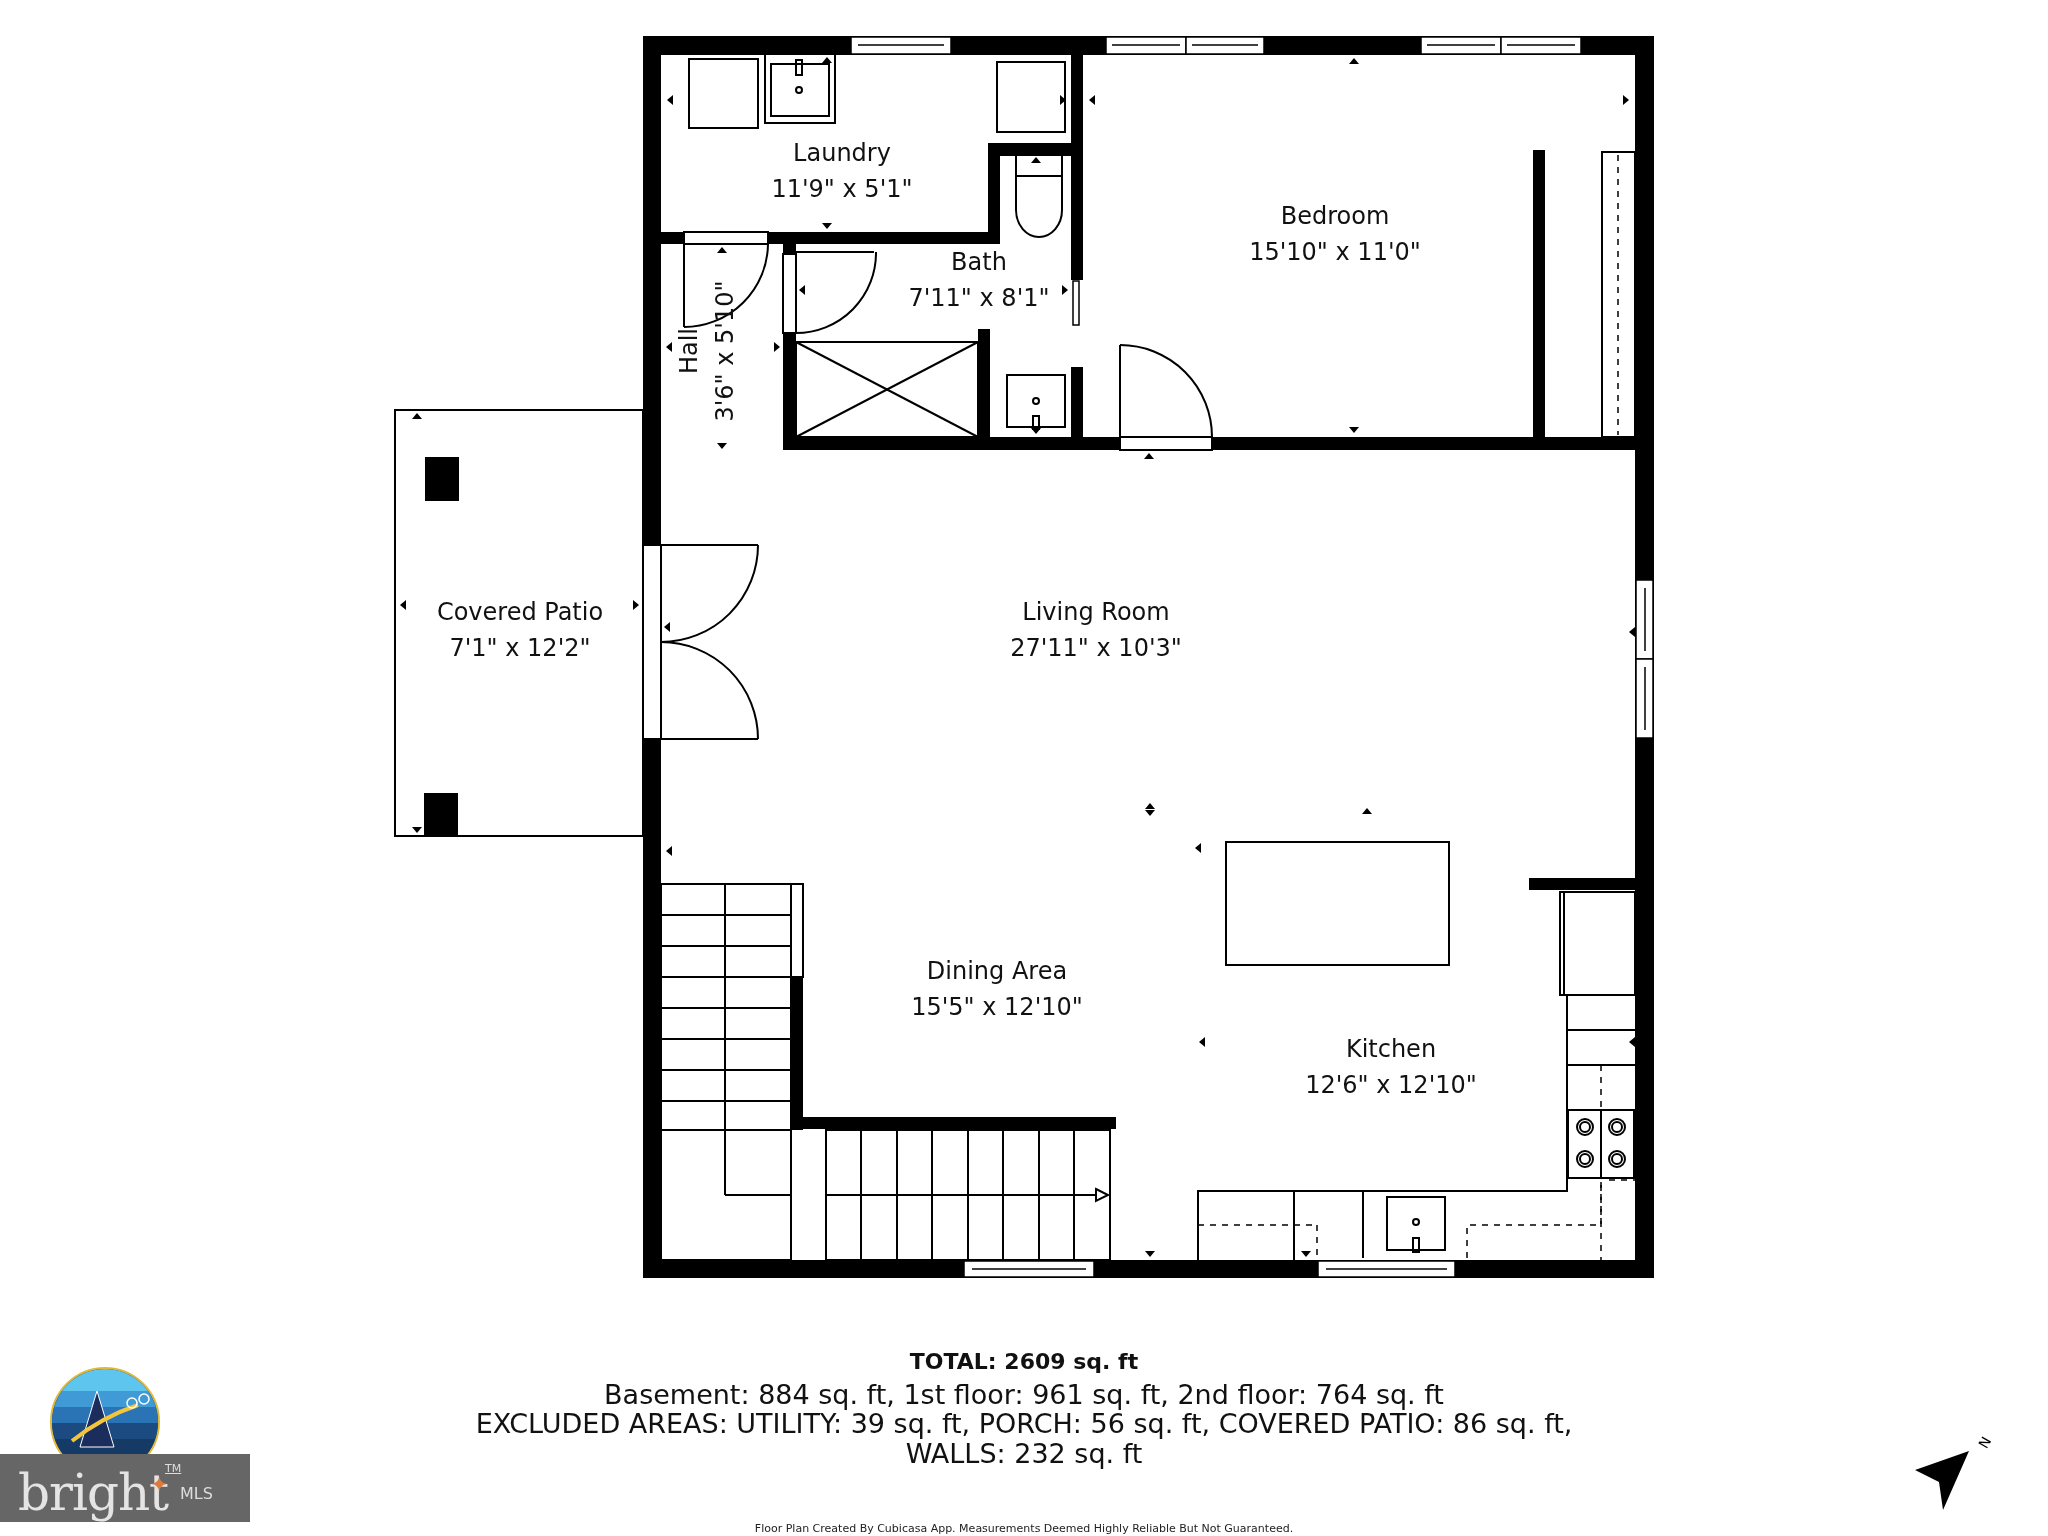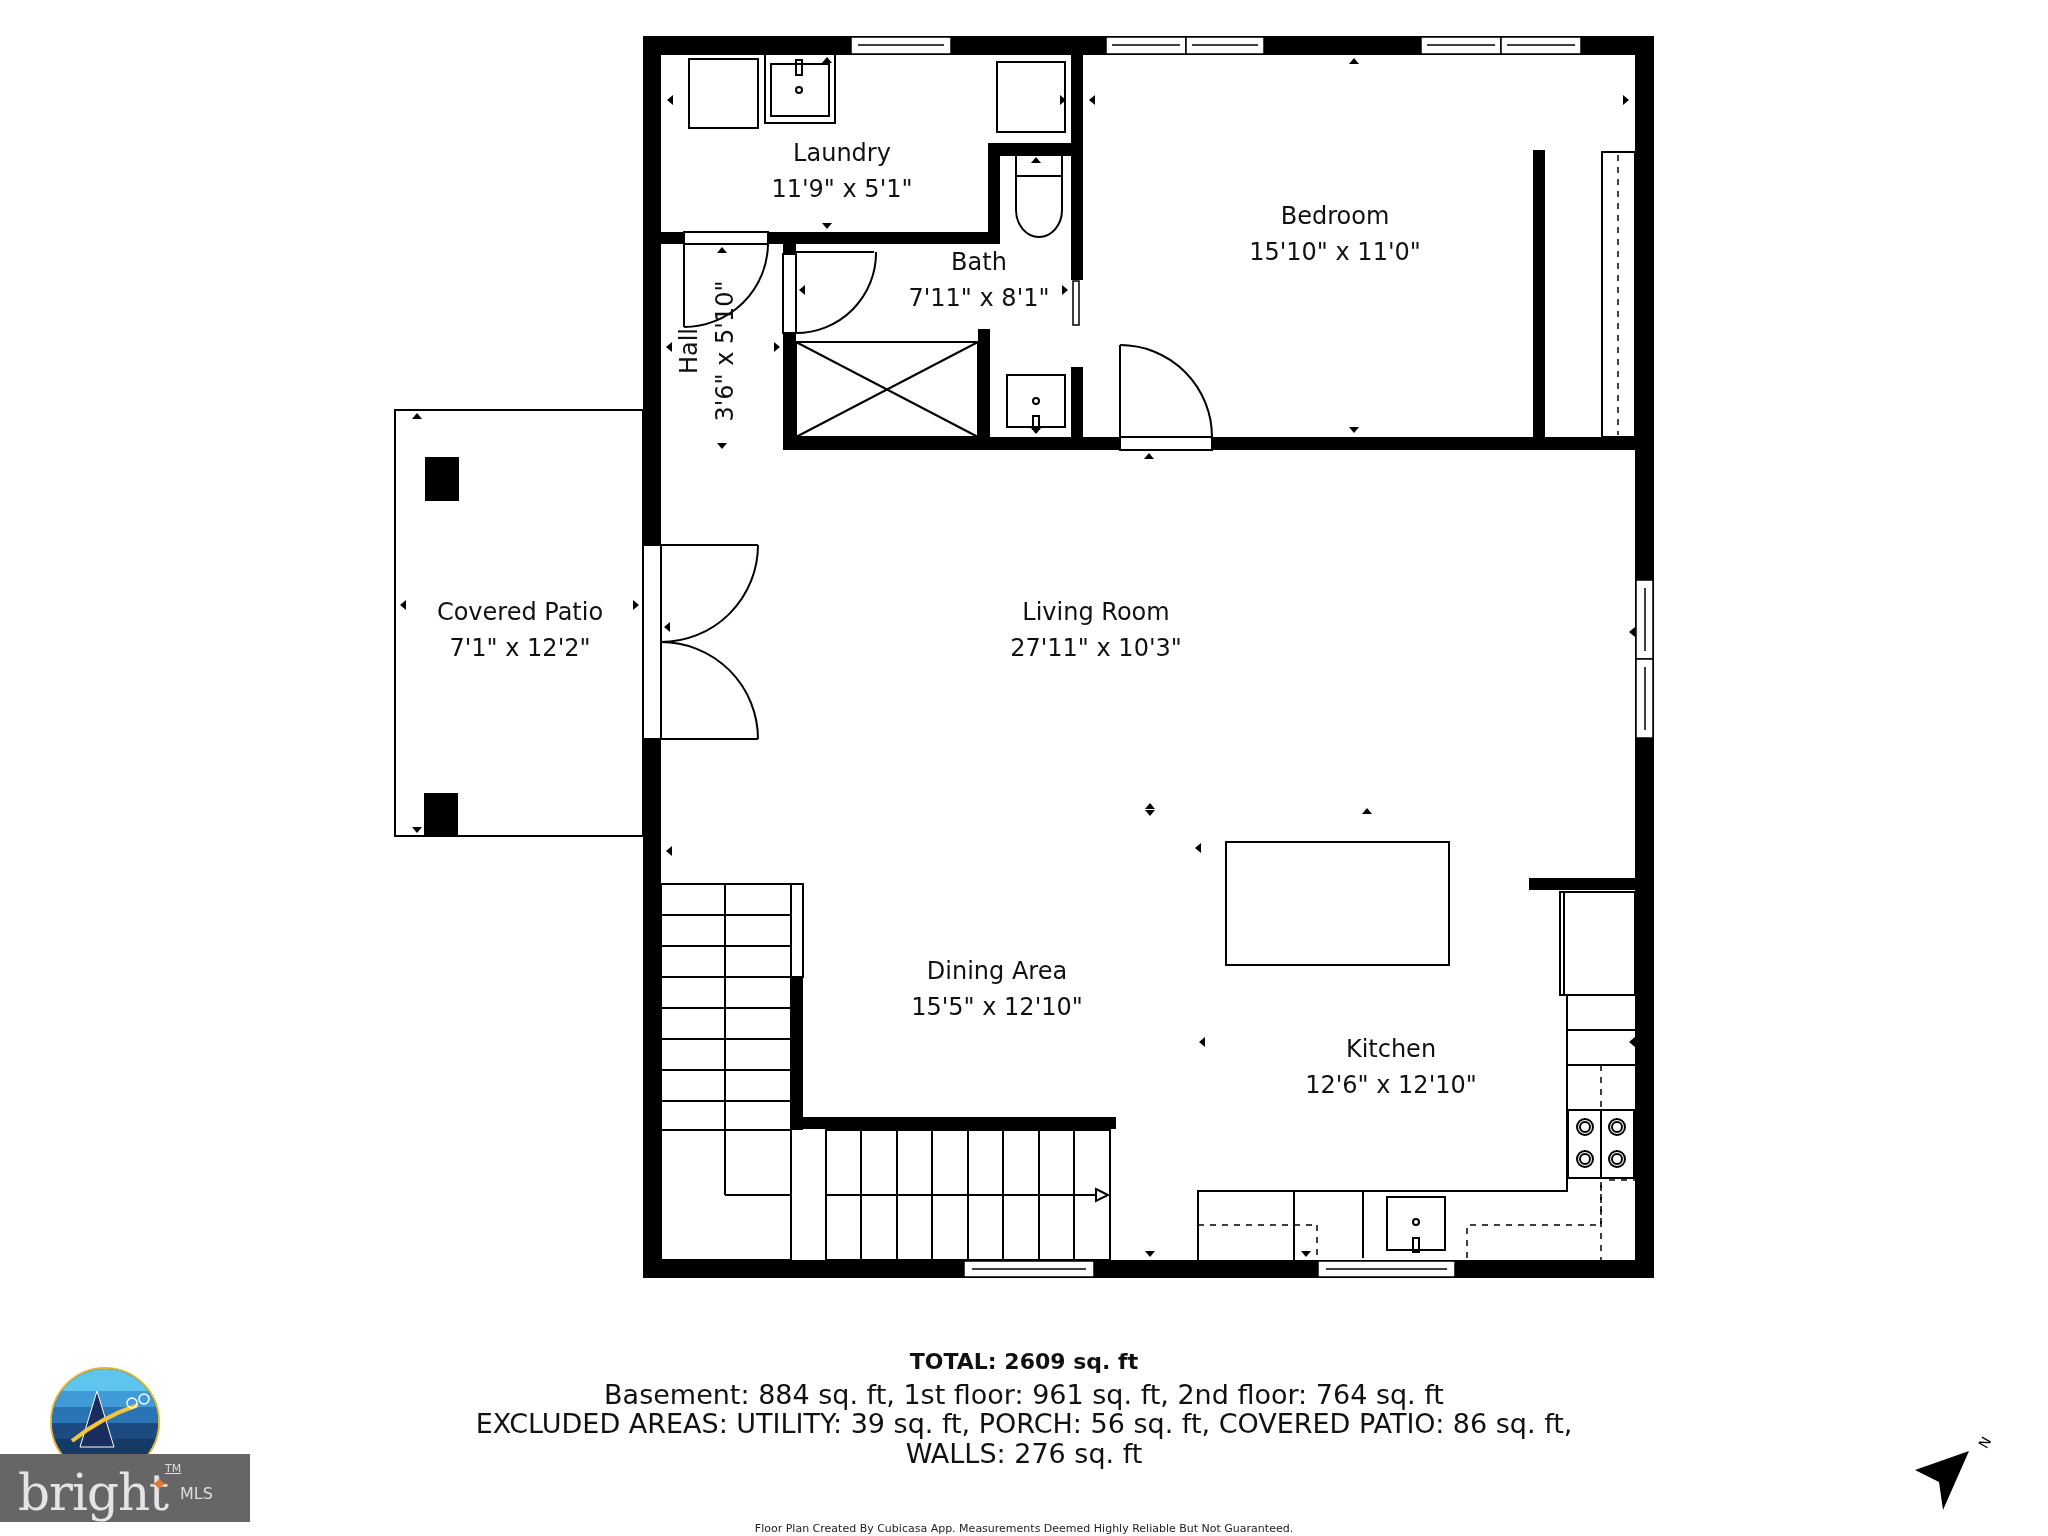--- a/index.html
+++ b/index.html
@@ -246,21 +246,21 @@
     <text class="room-label" x="997" y="979">Dining Area</text>
     <text class="room-label" x="997" y="1015">15'5" x 12'10"</text>
     <text class="room-label" x="1391" y="1057">Kitchen</text>
     <text class="room-label" x="1391" y="1093">12'6" x 12'10"</text>
   </g>
 </svg>
 
 <div class="summary summary-total">TOTAL: 2609 sq. ft</div>
 <div class="summary summary-line summary-floors">Basement: 884 sq. ft, 1st floor: 961 sq. ft, 2nd floor: 764 sq. ft</div>
 <div class="summary summary-line summary-excluded">EXCLUDED AREAS: UTILITY: 39 sq. ft, PORCH: 56 sq. ft, COVERED PATIO: 86 sq. ft,</div>
-<div class="summary summary-line summary-walls">WALLS: 276 sq. ft</div>
+<div class="summary summary-line summary-walls">WALLS: 232 sq. ft</div>
 <div class="summary disclaimer">Floor Plan Created By Cubicasa App. Measurements Deemed Highly Reliable But Not Guaranteed.</div>
 
 <div class="logo-badge">
   <div class="band" style="top:0;height:22px;background:#5ec6ee;"></div>
   <div class="band" style="top:22px;height:16px;background:#3f9ad6;"></div>
   <div class="band" style="top:38px;height:16px;background:#2a73b5;"></div>
   <div class="band" style="top:54px;height:16px;background:#1c4b82;"></div>
   <div class="band" style="top:70px;height:40px;background:#163a66;"></div>
   <svg width="110" height="110" viewBox="0 0 110 110" style="position:absolute;left:0;top:0;">
     <path d="M28 78 L45 22 L62 78 Z" fill="#1a2d5c" stroke="#ffffff" stroke-width="1"></path>

